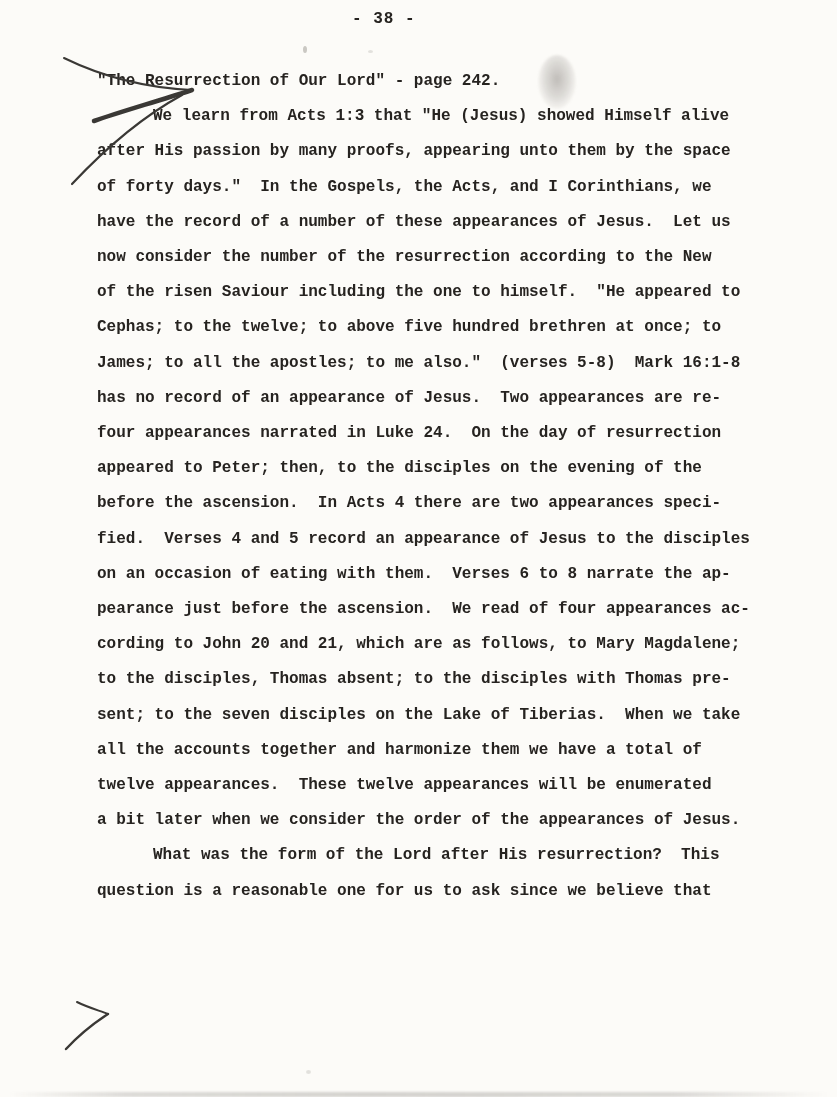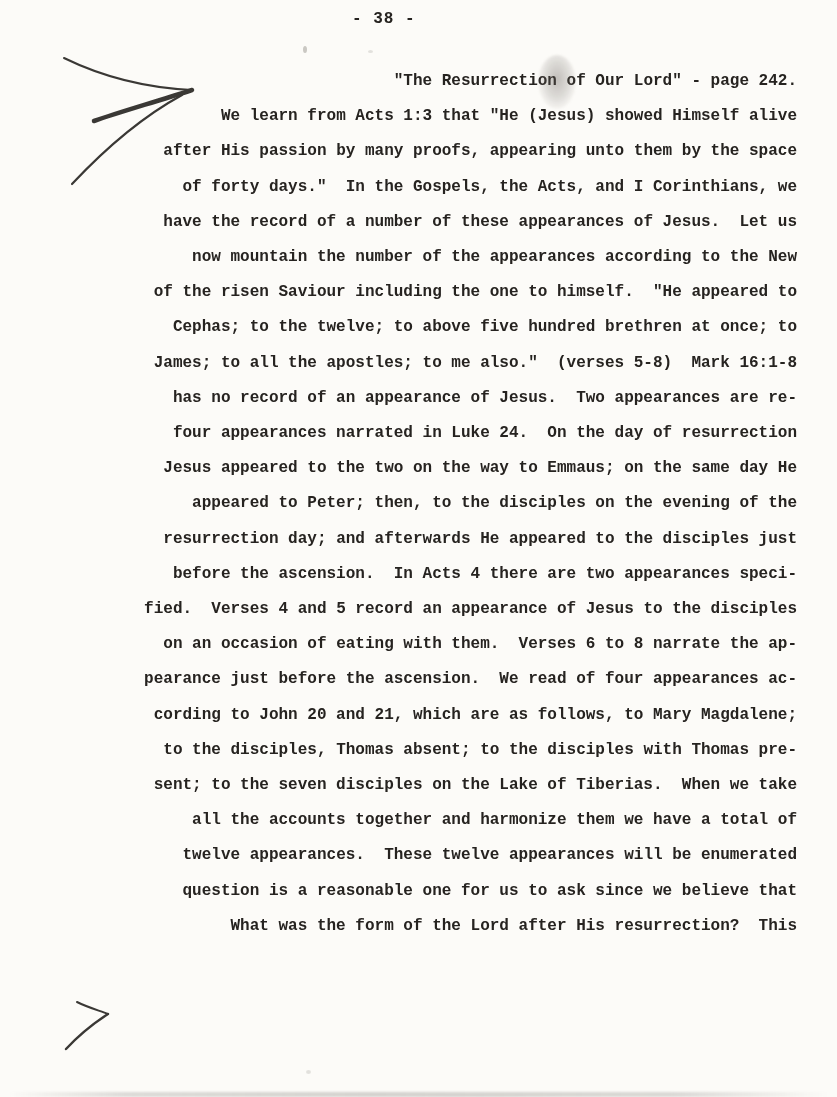--- a/index.html
+++ b/index.html
@@ -7,21 +7,20 @@
     background:#d8d6d2;
     font-family:"Liberation Mono","DejaVu Sans Mono",monospace;
   }
   .page{
     position:relative;
     width:837px;
     height:1097px;
     background:#fcfbf8;
     overflow:hidden;
     color:#262320;
-    text-align:right;
   }
   .page-number{
     position:absolute;
     top:10px;
     left:352px;
     font-size:16px;
     font-weight:bold;
     white-space:pre;
     letter-spacing:1px;
   }
@@ -97,40 +96,39 @@
 <div class="page">
 
   <div class="page-number">- 38 -</div>
 
   <div class="text-block">
     <div class="line">"The Resurrection of Our Lord" - page 242.</div>
     <div class="line indent">We learn from Acts 1:3 that "He (Jesus) showed Himself alive</div>
     <div class="line">after His passion by many proofs, appearing unto them by the space</div>
     <div class="line">of forty days."  In the Gospels, the Acts, and I Corinthians, we</div>
     <div class="line">have the record of a number of these appearances of Jesus.  Let us</div>
-    <div class="line">now mountain the number of the appearances according to the New</div>
+    <div class="line">now consider the number of the resurrection according to the New</div>
     <div class="line">of the risen Saviour including the one to himself.  "He appeared to</div>
     <div class="line">Cephas; to the twelve; to above five hundred brethren at once; to</div>
     <div class="line">James; to all the apostles; to me also."  (verses 5-8)  Mark 16:1-8</div>
     <div class="line">has no record of an appearance of Jesus.  Two appearances are re-</div>
     <div class="line">four appearances narrated in Luke 24.  On the day of resurrection</div>
-    <div class="line">Jesus appeared to the two on the way to Emmaus; on the same day He</div>
     <div class="line">appeared to Peter; then, to the disciples on the evening of the</div>
-    <div class="line">resurrection day; and afterwards He appeared to the disciples just</div>
     <div class="line">before the ascension.  In Acts 4 there are two appearances speci-</div>
     <div class="line">fied.  Verses 4 and 5 record an appearance of Jesus to the disciples</div>
     <div class="line">on an occasion of eating with them.  Verses 6 to 8 narrate the ap-</div>
     <div class="line">pearance just before the ascension.  We read of four appearances ac-</div>
     <div class="line">cording to John 20 and 21, which are as follows, to Mary Magdalene;</div>
     <div class="line">to the disciples, Thomas absent; to the disciples with Thomas pre-</div>
     <div class="line">sent; to the seven disciples on the Lake of Tiberias.  When we take</div>
     <div class="line">all the accounts together and harmonize them we have a total of</div>
     <div class="line">twelve appearances.  These twelve appearances will be enumerated</div>
+    <div class="line">a bit later when we consider the order of the appearances of Jesus.</div>
+    <div class="line indent">What was the form of the Lord after His resurrection?  This</div>
     <div class="line">question is a reasonable one for us to ask since we believe that</div>
-    <div class="line indent">What was the form of the Lord after His resurrection?  This</div>
   </div>
 
   <svg class="annot-svg" viewBox="0 0 837 1097" xmlns="http://www.w3.org/2000/svg">
 
     <g stroke="#3a3835" fill="none" stroke-linecap="round">
       <path d="M 64,58 C 105,78 150,88 192,90" stroke-width="2"></path>
       <path d="M 192,90 C 155,102 120,112 94,121" stroke-width="4.5"></path>
       <path d="M 182,95 C 140,118 102,152 72,184" stroke-width="2.2"></path>
     </g>
 

